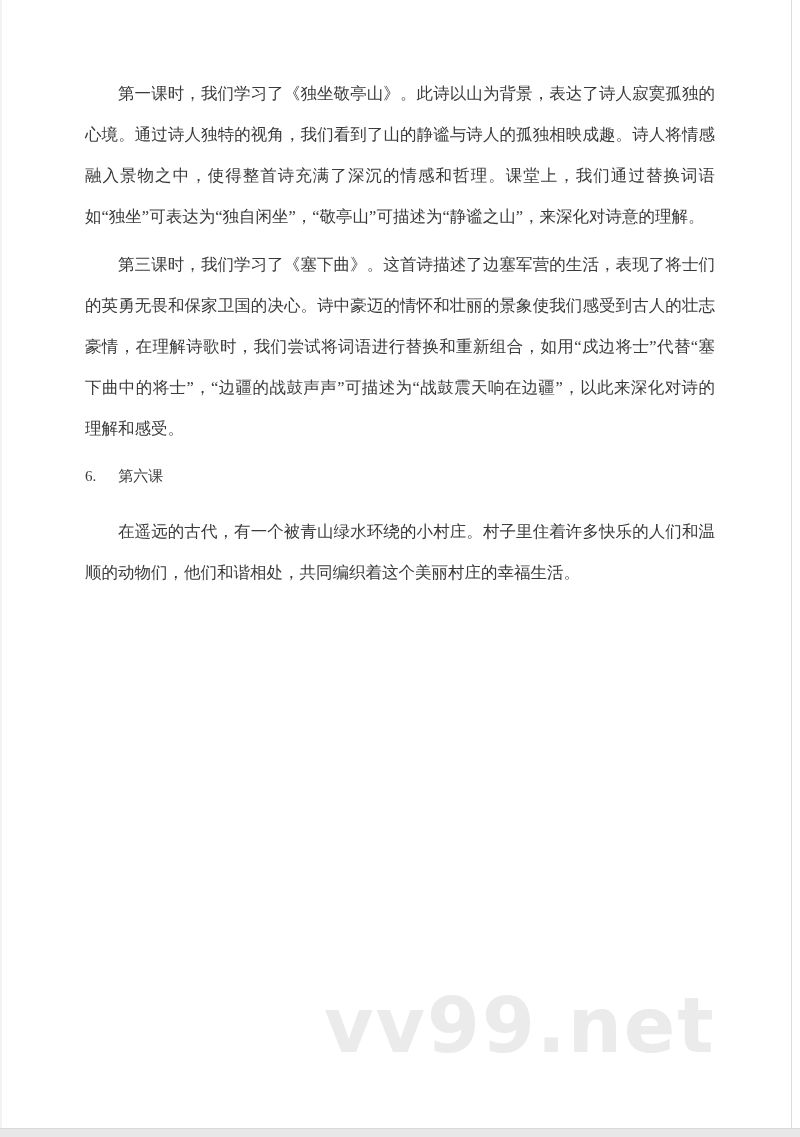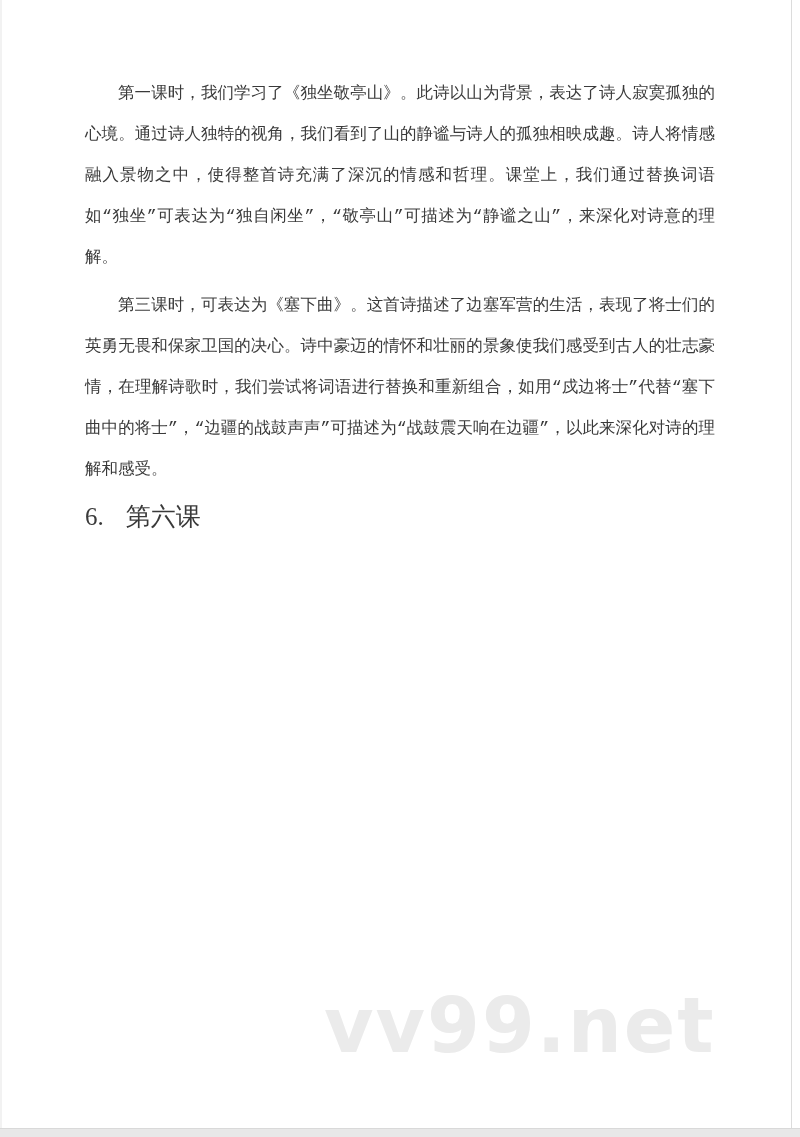--- a/index.html
+++ b/index.html
@@ -55,41 +55,41 @@
     z-index: 1;
     color: #3a3a3a;
     font-size: 16.5px;
     line-height: 41px;
     text-align: justify;
     text-justify: inter-ideograph;
   }
   .para {
     margin: 0 0 7px 0;
     text-indent: 33px;
-    font-family: Liberation Mono, monospace;
   }
   .heading {
     margin: 12px 0 20px 0;
-    font-size: 25px;
+    font-size: 15px;
     line-height: 30px;
     text-align: left;
     text-indent: 0;
     color: #3a3a3a;
   }
   .heading .hnum {
     display: inline-block;
     margin-right: 22px;
   }
 </style>
 </head>
 <body>
 
 <div class="page">
   <div class="watermark">vv99.net</div>
   <div class="content" id="content">
       <div class="para">第一课时，我们学习了《独坐敬亭山》。此诗以山为背景，表达了诗人寂寞孤独的心境。通过诗人独特的视角，我们看到了山的静谧与诗人的孤独相映成趣。诗人将情感融入景物之中，使得整首诗充满了深沉的情感和哲理。课堂上，我们通过替换词语如“独坐”可表达为“独自闲坐”，“敬亭山”可描述为“静谧之山”，来深化对诗意的理解。</div>
-      <div class="para">第三课时，可表达为《塞下曲》。这首诗描述了边塞军营的生活，表现了将士们的英勇无畏和保家卫国的决心。诗中豪迈的情怀和壮丽的景象使我们感受到古人的壮志豪情，在理解诗歌时，我们尝试将词语进行替换和重新组合，如用“戍边将士”代替“塞下曲中的将士”，“边疆的战鼓声声”可描述为“战鼓震天响在边疆”，以此来深化对诗的理解和感受。</div>
+      <div class="para">第三课时，我们学习了《塞下曲》。这首诗描述了边塞军营的生活，表现了将士们的英勇无畏和保家卫国的决心。诗中豪迈的情怀和壮丽的景象使我们感受到古人的壮志豪情，在理解诗歌时，我们尝试将词语进行替换和重新组合，如用“戍边将士”代替“塞下曲中的将士”，“边疆的战鼓声声”可描述为“战鼓震天响在边疆”，以此来深化对诗的理解和感受。</div>
       <div class="heading"><span class="hnum">6.</span><span>第六课</span></div>
+      <div class="para">在遥远的古代，有一个被青山绿水环绕的小村庄。村子里住着许多快乐的人们和温顺的动物们，他们和谐相处，共同编织着这个美丽村庄的幸福生活。</div>
     </div>
   <div class="page-left-edge"></div>
   <div class="page-right-edge"></div>
   <div class="page-bottom-gap"></div>
 </div>
 
 </body></html>

